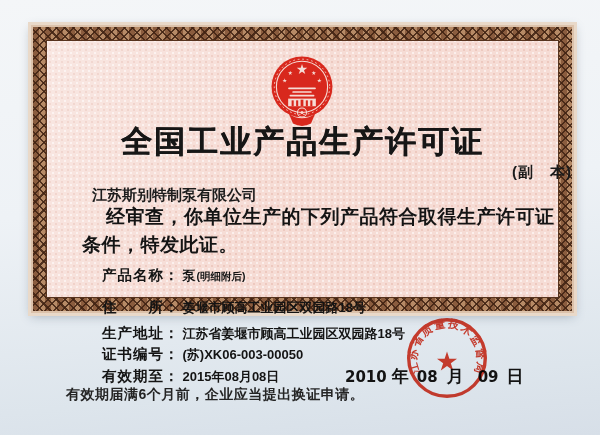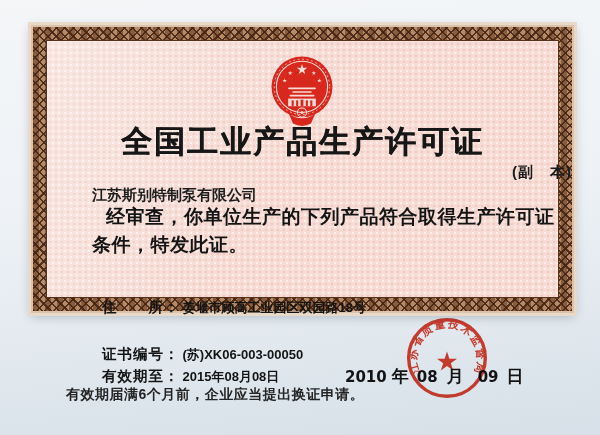--- a/index.html
+++ b/index.html
@@ -34,21 +34,21 @@
   .abs{position:absolute;}
   .emblem{left:234px;top:28px;width:70px;height:72px;}
   .title{
     left:0;right:0;top:94px;text-align:center;
     font-size:31px;font-weight:700;letter-spacing:2px;color:#161616;
     text-shadow:.4px 0 #161616;
   }
   .subtitle{left:0;right:0;top:136px;text-align:right;font-size:15px;font-weight:700;color:#1b1b1b;letter-spacing:1px;}
   .company{left:59px;top:159px;font-size:15px;font-weight:700;color:#1d1d1d;}
   .stmt1{left:73px;top:177px;font-size:19px;font-weight:700;letter-spacing:.5px;color:#141414;}
-  .stmt2{left:59px;top:205px;font-size:19px;font-weight:700;letter-spacing:.5px;color:#141414;font-family:Liberation Mono, monospace;}
+  .stmt2{left:49px;top:205px;font-size:19px;font-weight:700;letter-spacing:.5px;color:#141414;font-family:Liberation Mono, monospace;}
   .row{display:flex;align-items:baseline;color:#141414;white-space:nowrap;}
   .row .lbl{font-size:14.5px;font-weight:700;letter-spacing:1px;}
   .row .val{font-size:13px;font-weight:700;margin-left:3px;}
   .row .val-note{font-size:10.5px;font-weight:700;margin-left:1px;}
   .row-1{left:69px;top:239px;}
   .row-2{left:69px;top:271px;}
   .row-3{left:69px;top:297px;}
   .row-4{left:69px;top:318px;}
   .row-5{left:69px;top:340px;}
   .renewal-note{left:33px;top:359px;font-size:14px;font-weight:700;color:#242424;letter-spacing:.5px;}
@@ -91,23 +91,32 @@
     <circle cx="50" cy="83" r="2.2" fill="#f6dcd5"></circle>
     <path d="M31,85 Q50,98 69,85 L63,99 Q50,106 37,99 Z" fill="#d8281d"></path>
   </svg>
 
   <div class="abs title">全国工业产品生产许可证</div>
   <div class="abs subtitle">(副　本)</div>
   <div class="abs company">江苏斯别特制泵有限公司</div>
   <div class="abs stmt1">经审查，你单位生产的下列产品符合取得生产许可证</div>
   <div class="abs stmt2">条件，特发此证。</div>
 
+  <div class="abs row row-1">
+    <span class="lbl">产品名称：</span>
+    <span class="val">泵</span>
+    <span class="val-note">(明细附后)</span>
+  </div>
   <div class="abs row row-2">
     <span class="lbl">住　　所：</span>
     <span class="val">姜堰市顾高工业园区双园路18号</span>
+  </div>
+  <div class="abs row row-3">
+    <span class="lbl">生产地址：</span>
+    <span class="val">江苏省姜堰市顾高工业园区双园路18号</span>
   </div>
   <div class="abs row row-4">
     <span class="lbl">证书编号：</span>
     <span class="val">(苏)XK06-003-00050</span>
   </div>
   <div class="abs row row-5">
     <span class="lbl">有效期至：</span>
     <span class="val">2015年08月08日</span>
   </div>
 

